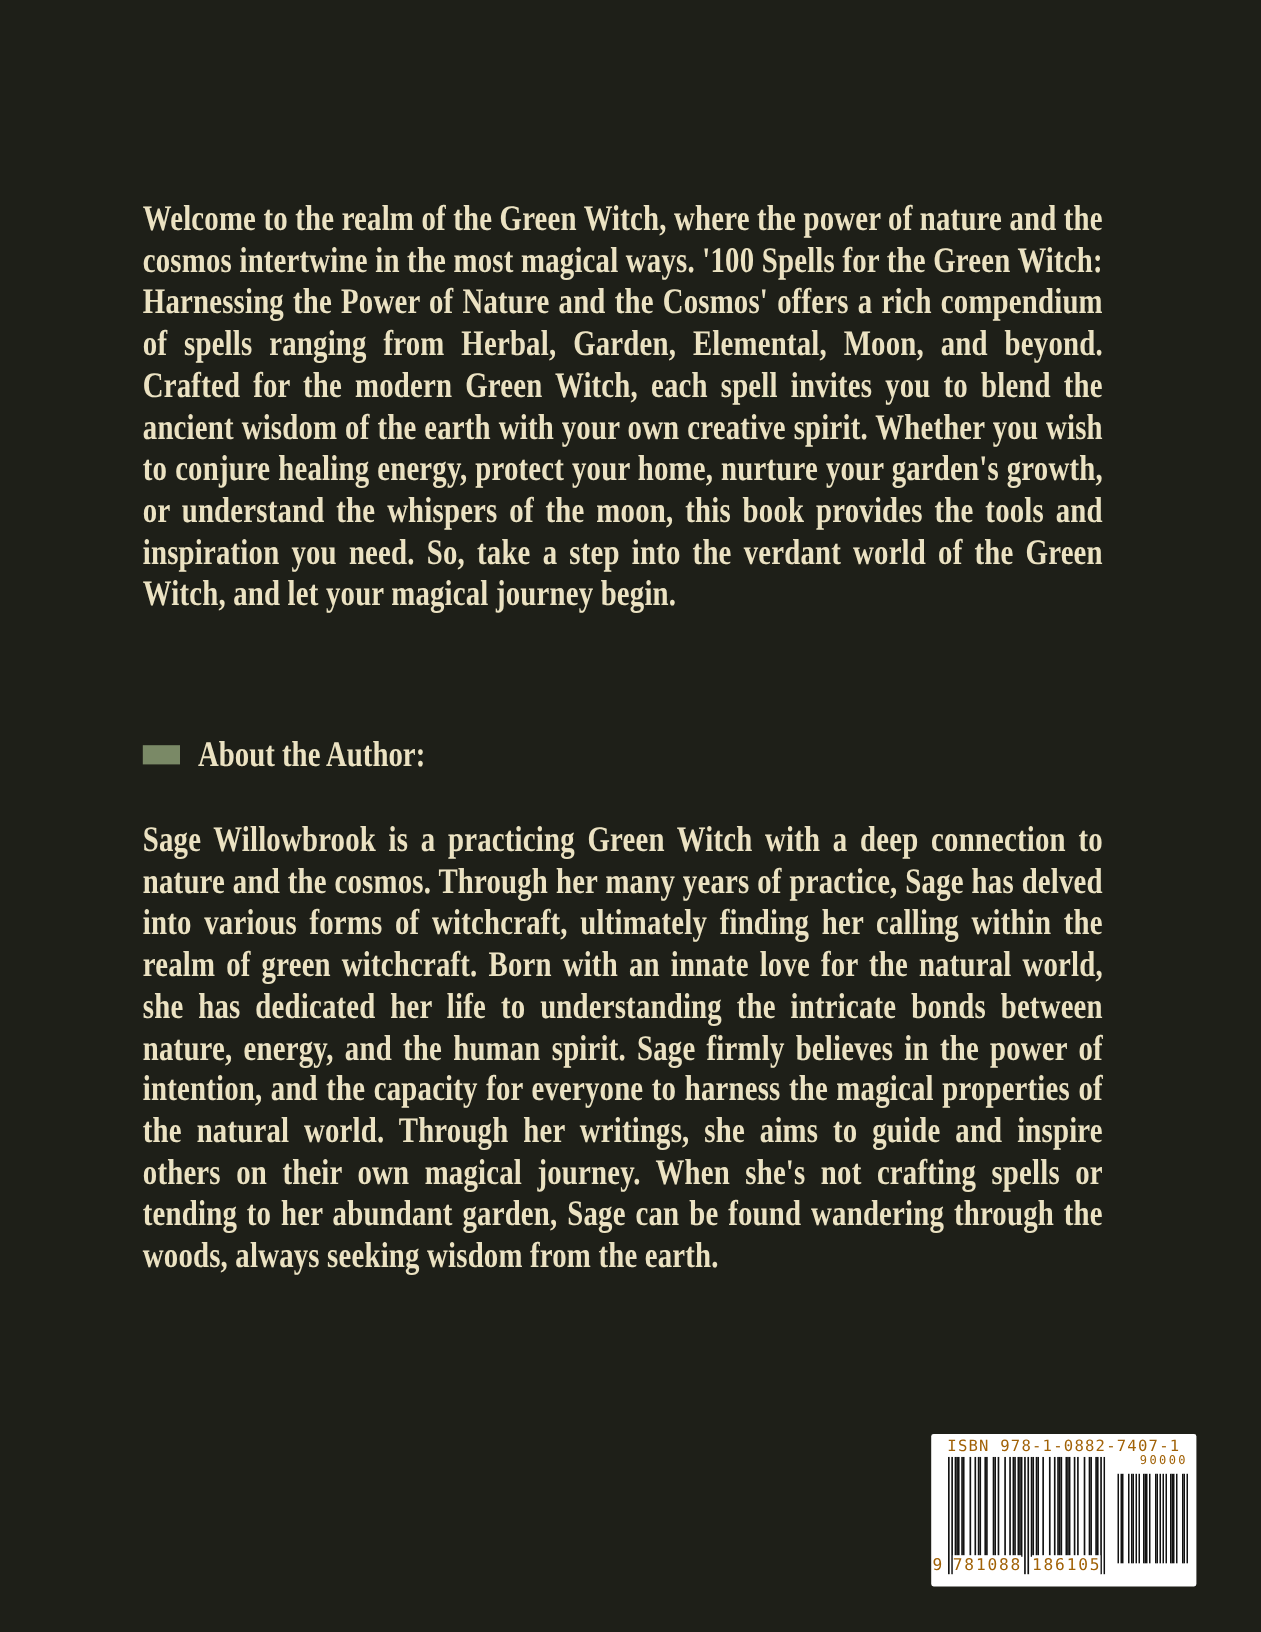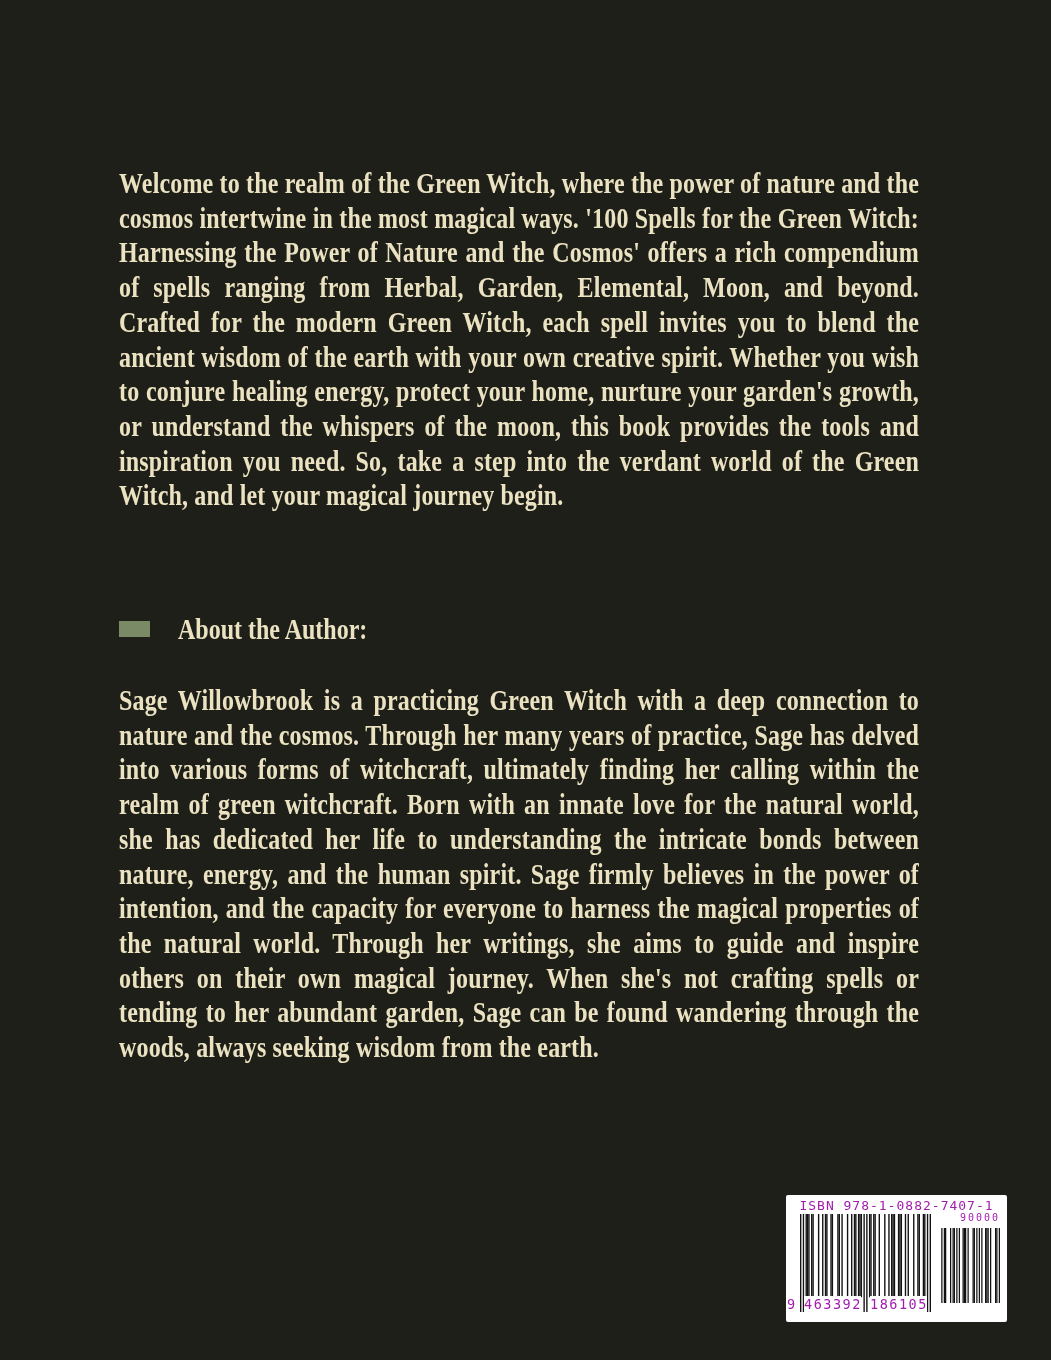--- a/index.html
+++ b/index.html
@@ -12,30 +12,30 @@
   .para{
     position:absolute;left:119px;width:1000px;margin:0;
     transform:scaleX(0.8);transform-origin:0 0;
     color:#ebe2c2;font-weight:bold;font-size:30px;line-height:34.7px;
     text-align:justify;letter-spacing:0.2px;
   }
   #synopsis{top:166px}
   #bio{top:683px}
   .about-row{
     position:absolute;left:119px;top:612px;height:34px;
-    display:flex;align-items:center;gap:28px;
+    display:flex;align-items:center;gap:15px;
   }
   .marker{width:31px;height:16px;background:#7a8966;display:inline-block;flex:0 0 auto}
   .about-heading{
     color:#ebe2c2;font-weight:bold;font-size:30px;line-height:34px;
     display:inline-block;transform:scaleX(0.8);transform-origin:0 50%;white-space:nowrap;
   }
   .barcode{
-    position:absolute;right:44px;bottom:38px;width:221px;height:127px;
-    background:#ffffff;border-radius:2px;color:#a21caf;
+    position:absolute;right:54px;bottom:38px;width:221px;height:127px;
+    background:#ffffff;border-radius:2px;color:#a16207;
     font-family:"DejaVu Sans Mono",monospace;
   }
   .isbn-line{
     position:absolute;top:3px;left:0;right:0;text-align:center;
     font-size:13px;letter-spacing:1px;white-space:nowrap;
   }
   .price-code{
     position:absolute;top:17px;right:7px;
     font-size:10px;letter-spacing:2px;white-space:nowrap;
   }
@@ -135,18 +135,18 @@
         <rect x="36" y="0" width="1" height="100"></rect>
         <rect x="37" y="0" width="1" height="100"></rect>
         <rect x="38" y="0" width="1" height="100"></rect>
         <rect x="40" y="0" width="1" height="100"></rect>
         <rect x="44" y="0" width="1" height="100"></rect>
         <rect x="45" y="0" width="1" height="100"></rect>
         <rect x="47" y="0" width="1" height="100"></rect>
       </svg>
     <div class="digits">
       <span class="d9">9</span>
-      <span class="dg g1">463392</span>
+      <span class="dg g1">781088</span>
       <span class="dg g2">186105</span>
     </div>
   </div>
 
 </div>
 
 </body></html>

